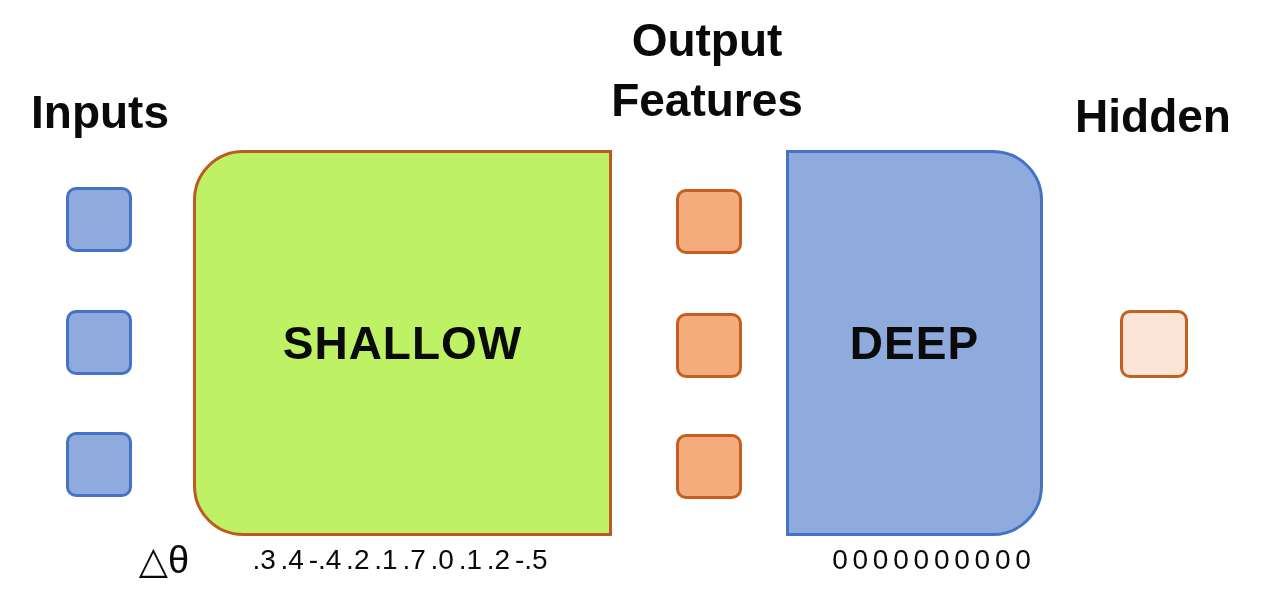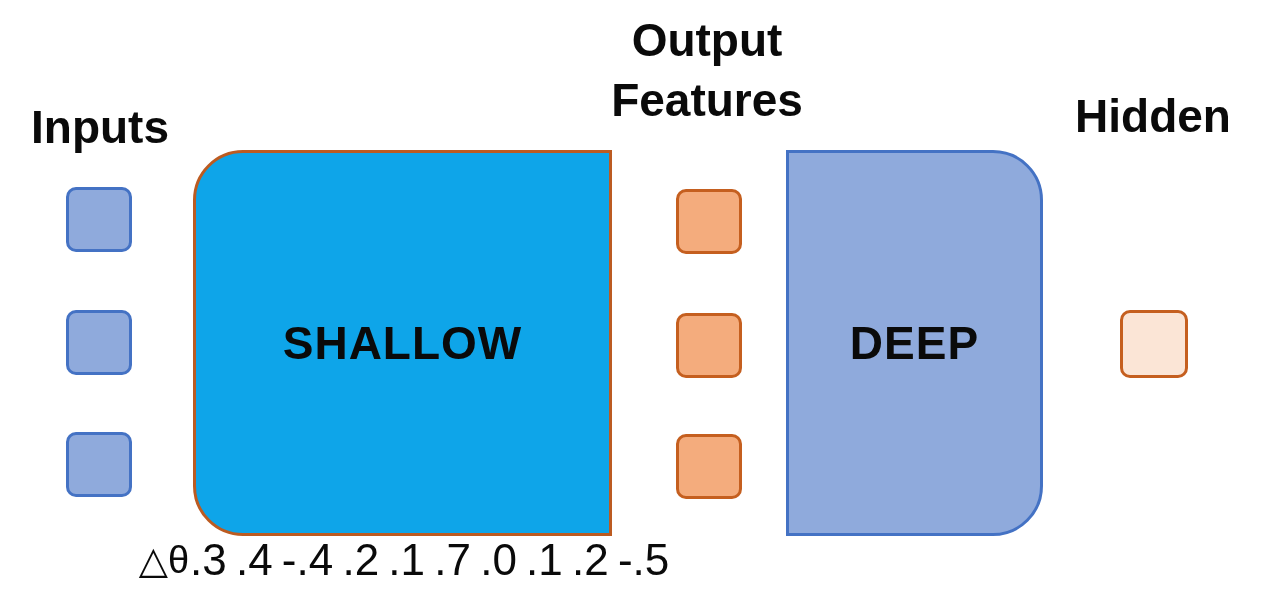--- a/index.html
+++ b/index.html
@@ -19,21 +19,21 @@
   .hdr {
     position: absolute;
     font-size: 46px;
     font-weight: 700;
     line-height: 52px;
     text-align: center;
     letter-spacing: 0px;
     color: #0a0a0a;
     white-space: pre-line;
   }
-  .inputs-label   { left: 14px;   top: 86px;  width: 172px; margin-top: 15px; }
+  .inputs-label   { left: 14px;   top: 86px;  width: 172px; }
   .hidden-label   { left: 587px;  top: 10px;  width: 240px; line-height: 60px; }
   .output-label   { left: 1063px; top: 90px;  width: 180px; }
 
   .bigbox {
     position: absolute;
     top: 150px;
     height: 386px;
     box-sizing: border-box;
     border: 3px solid;
     display: flex;
@@ -68,21 +68,21 @@
   .input-node-2  { left: 66px;   top: 310px; }
   .input-node-3  { left: 66px;   top: 432px; }
   .hidden-node-1 { left: 676px;  top: 189px; }
   .hidden-node-2 { left: 676px;  top: 313px; }
   .hidden-node-3 { left: 676px;  top: 434px; }
   .output-node   { left: 1120px; top: 310px; width: 68px; height: 68px; }
 
   .numrow {
     position: absolute;
     top: 540px;
-    font-size: 44px;
+    font-size: 28px;
     font-weight: 400;
     line-height: 40px;
     text-align: center;
     white-space: nowrap;
     color: #0a0a0a;
     font-family: "Liberation Sans", "DejaVu Sans", sans-serif;
   }
   .delta-theta    { left: 122px; width: 84px; font-size: 38px; }
   .shallow-values { left: 190px; width: 420px; word-spacing: -3px; }
   .deep-values    { left: 786px; width: 291px; word-spacing: -3px; }
@@ -96,32 +96,33 @@
 
   <div class="hdr hidden-label">Output
 Features</div>
 
   <div class="hdr output-label">Hidden</div>
 
   <div class="node sm input-node-1" style="background-color: rgb(143, 170, 220); border-color: rgb(68, 114, 196);"></div>
   <div class="node sm input-node-2" style="background-color: rgb(143, 170, 220); border-color: rgb(68, 114, 196);"></div>
   <div class="node sm input-node-3" style="background-color: rgb(143, 170, 220); border-color: rgb(68, 114, 196);"></div>
 
-  <div class="bigbox shallow-box" style="background-color: #0ea5e9; border-color: rgb(188, 91, 33);">
+  <div class="bigbox shallow-box" style="background-color: #bef264; border-color: rgb(188, 91, 33);">
     <span class="boxlabel">SHALLOW</span>
   </div>
 
   <div class="node sm hidden-node-1" style="background-color: rgb(244, 172, 125); border-color: rgb(197, 95, 31);"></div>
   <div class="node sm hidden-node-2" style="background-color: rgb(244, 172, 125); border-color: rgb(197, 95, 31);"></div>
   <div class="node sm hidden-node-3" style="background-color: rgb(244, 172, 125); border-color: rgb(197, 95, 31);"></div>
 
   <div class="bigbox deep-box" style="background-color: rgb(143, 170, 220); border-color: rgb(68, 114, 196);">
     <span class="boxlabel">DEEP</span>
   </div>
 
   <div class="node output-node" style="background-color: rgb(251, 229, 214); border-color: rgb(197, 95, 31);"></div>
 
   <div class="numrow delta-theta">△θ</div>
 
   <div class="numrow shallow-values">.3 .4 -.4 .2 .1 .7 .0 .1 .2 -.5</div>
 
+  <div class="numrow deep-values">0 0 0 0 0 0 0 0 0 0</div>
 
 </div>
 
 </body></html>

